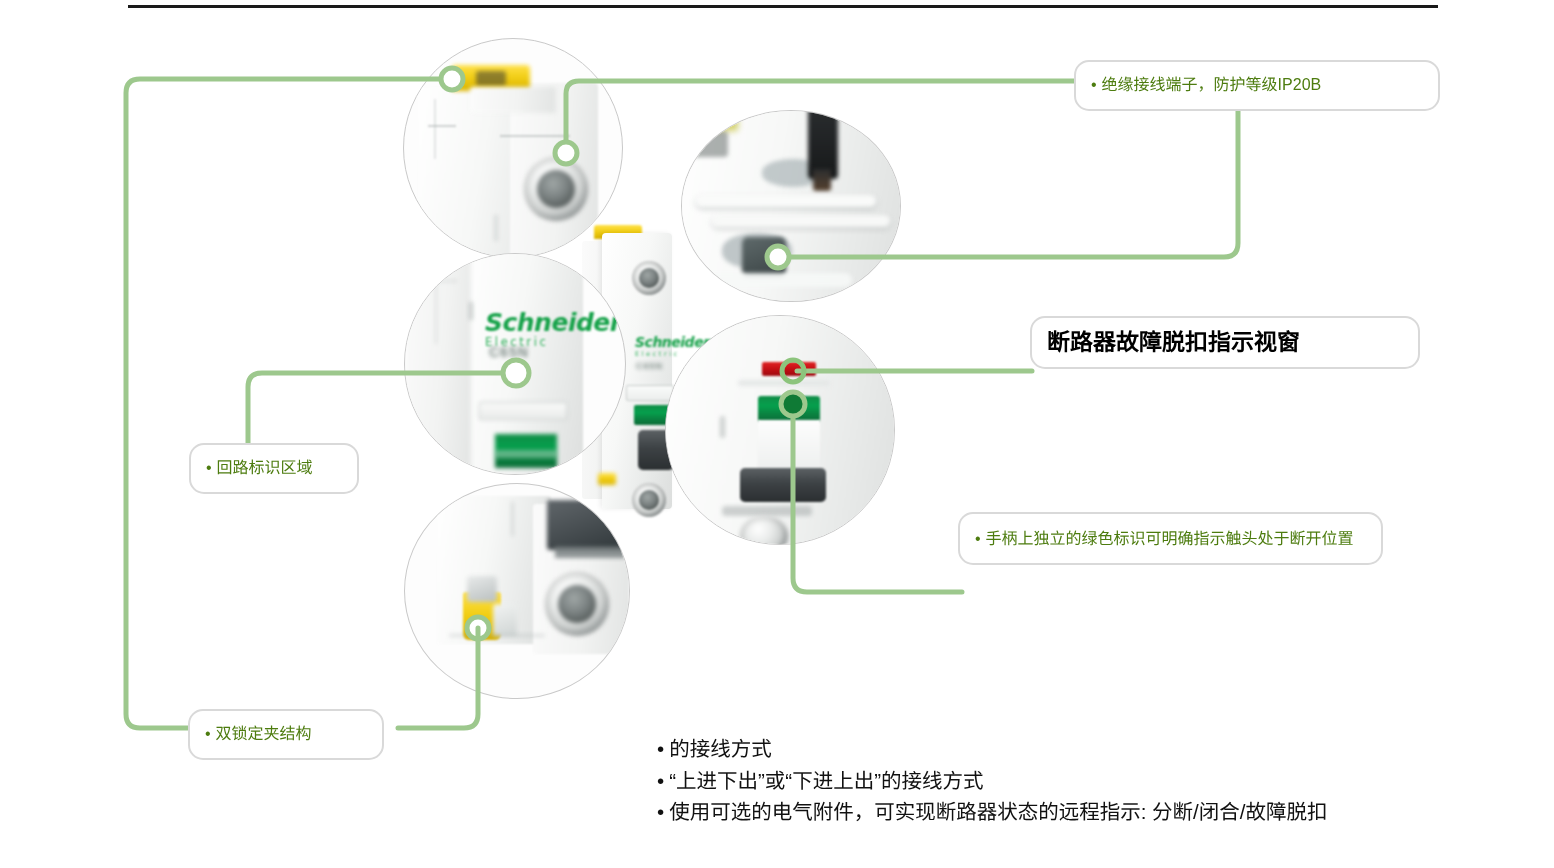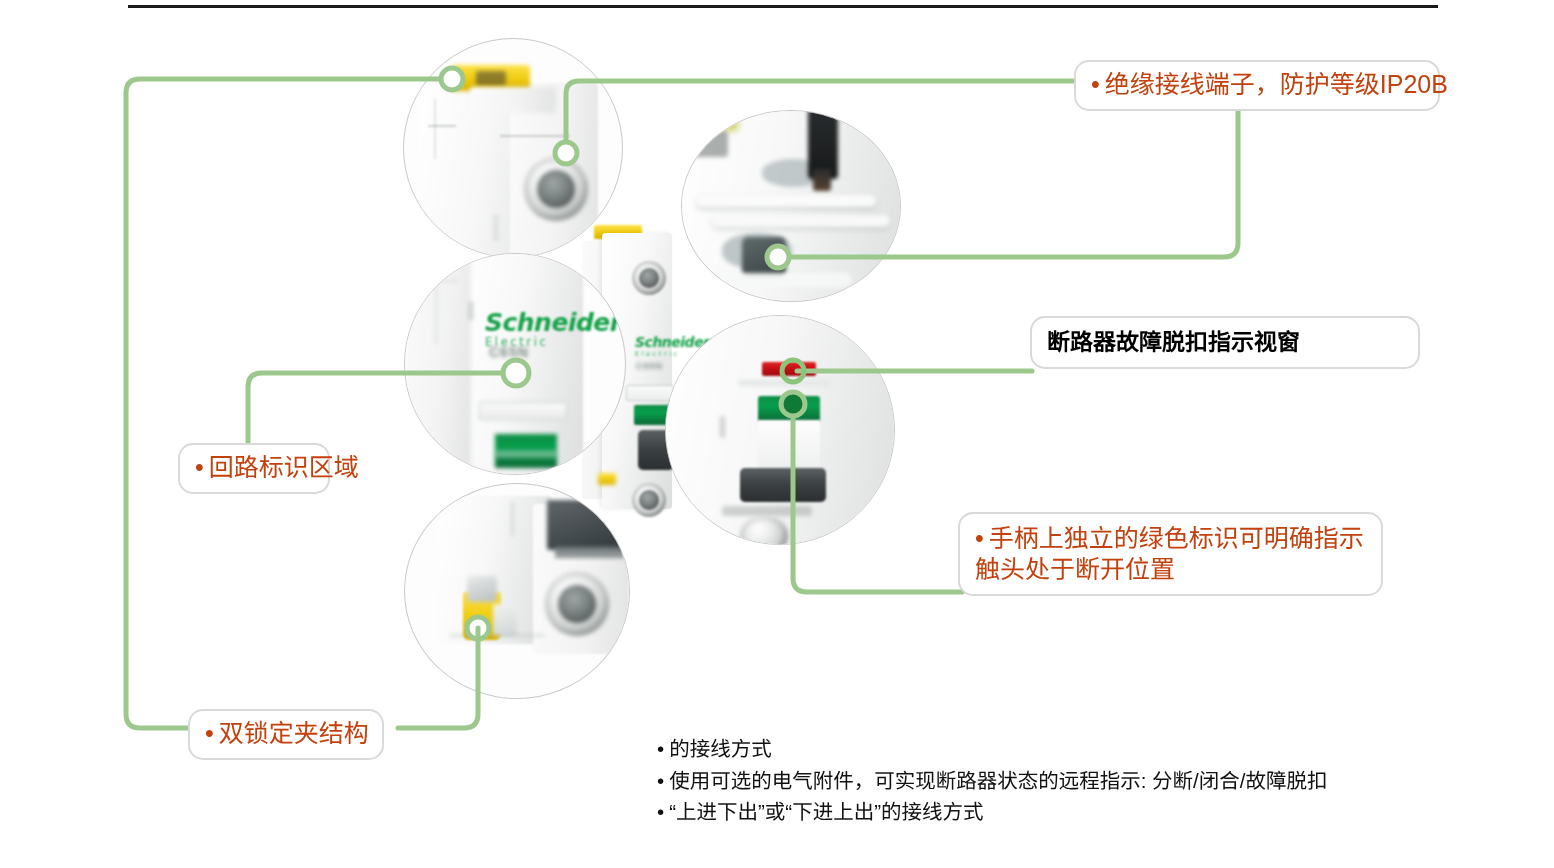--- a/index.html
+++ b/index.html
@@ -87,21 +87,21 @@
 
   
   .callout{
     position:absolute;box-sizing:border-box;
     background:#ffffff;
     border:2px solid #d9d9d9;
     border-radius:15px;
     padding:7px 16px 9px 15px;
   }
   .callout .line{
-    font-size:25px;line-height:31px;color:#c2410c;
+    font-size:16px;line-height:31px;color:#4d7c0f;
     white-space:nowrap;
   }
   .callout .line.wrap{white-space:normal;}
   .callout .hd{
     font-size:23px;font-weight:700;line-height:30px;color:#000;
     margin-bottom:1px;white-space:nowrap;
   }
   .bt{display:inline-block;margin-right:5px;}
 
   
@@ -246,21 +246,21 @@
 
     <path d="M 478 628 L 478 714 Q 478 728 464 728 L 398 728" fill="none" stroke="#9dc88d" stroke-width="5" stroke-linecap="round" stroke-linejoin="round"></path>
   </svg>
 
   <div class="callout" style="left:1074px;top:60px;width:366px;">
     <div class="line">
       <span class="bt">•</span><span>绝缘接线端子，防护等级IP20B</span>
     </div>
   </div>
 
-  <div class="callout" style="left:178px;top:443px;width:152px;text-align:right;">
+  <div class="callout" style="left:189px;top:443px;width:170px;">
     <div class="line">
       <span class="bt">•</span><span>回路标识区域</span>
     </div>
   </div>
 
   <div class="callout" style="left:188px;top:709px;width:196px;">
     <div class="line">
       <span class="bt">•</span><span>双锁定夹结构</span>
     </div>
   </div>
@@ -273,20 +273,20 @@
     <div class="line wrap">
       <span class="bt">•</span><span>手柄上独立的绿色标识可明确指示触头处于断开位置</span>
     </div>
   </div>
 
   <div class="bottom-list">
     <div class="row">
       <span class="bt">•</span><span>的接线方式</span>
     </div>
     <div class="row">
+      <span class="bt">•</span><span>“上进下出”或“下进上出”的接线方式</span>
+    </div>
+    <div class="row">
       <span class="bt">•</span><span>使用可选的电气附件，可实现断路器状态的远程指示: 分断/闭合/故障脱扣</span>
     </div>
-    <div class="row">
-      <span class="bt">•</span><span>“上进下出”或“下进上出”的接线方式</span>
-    </div>
   </div>
 
 </div>
 
 </body></html>

